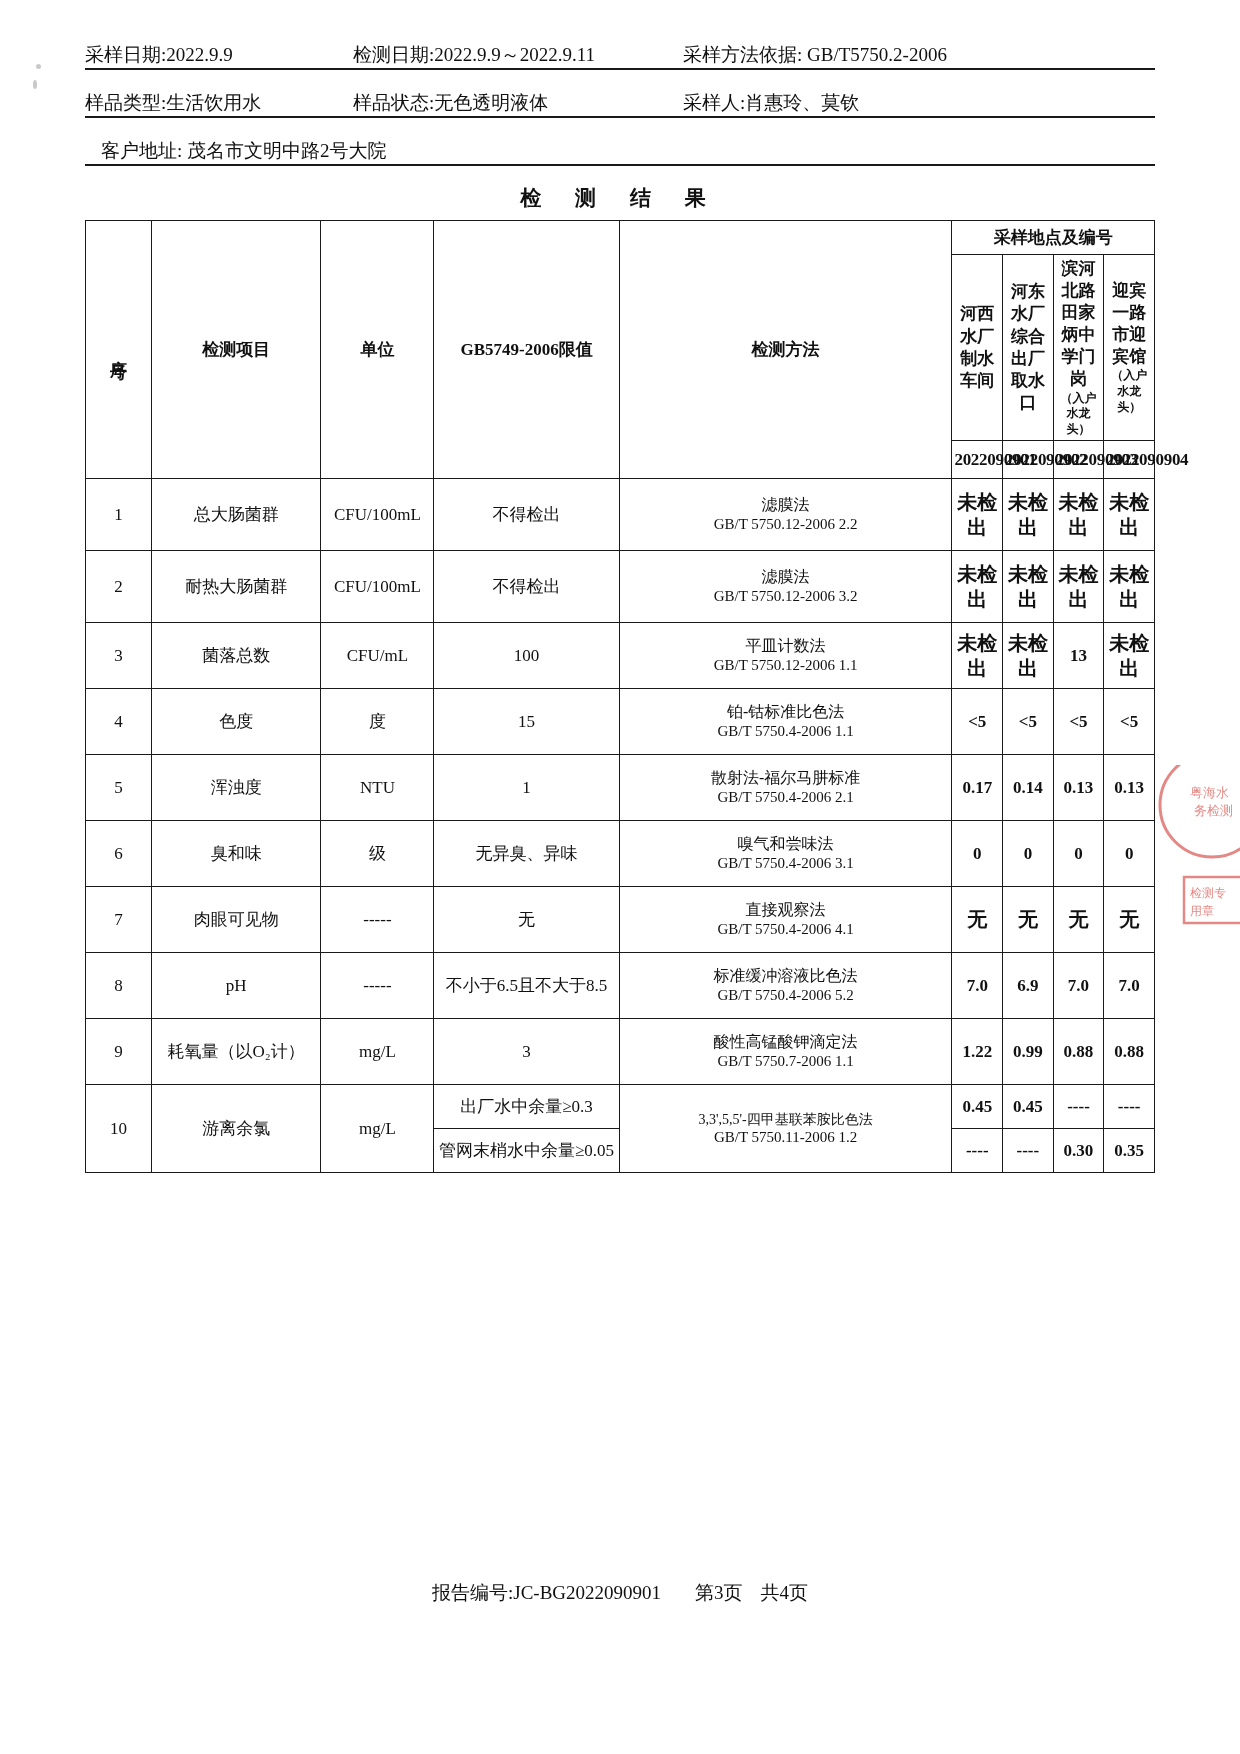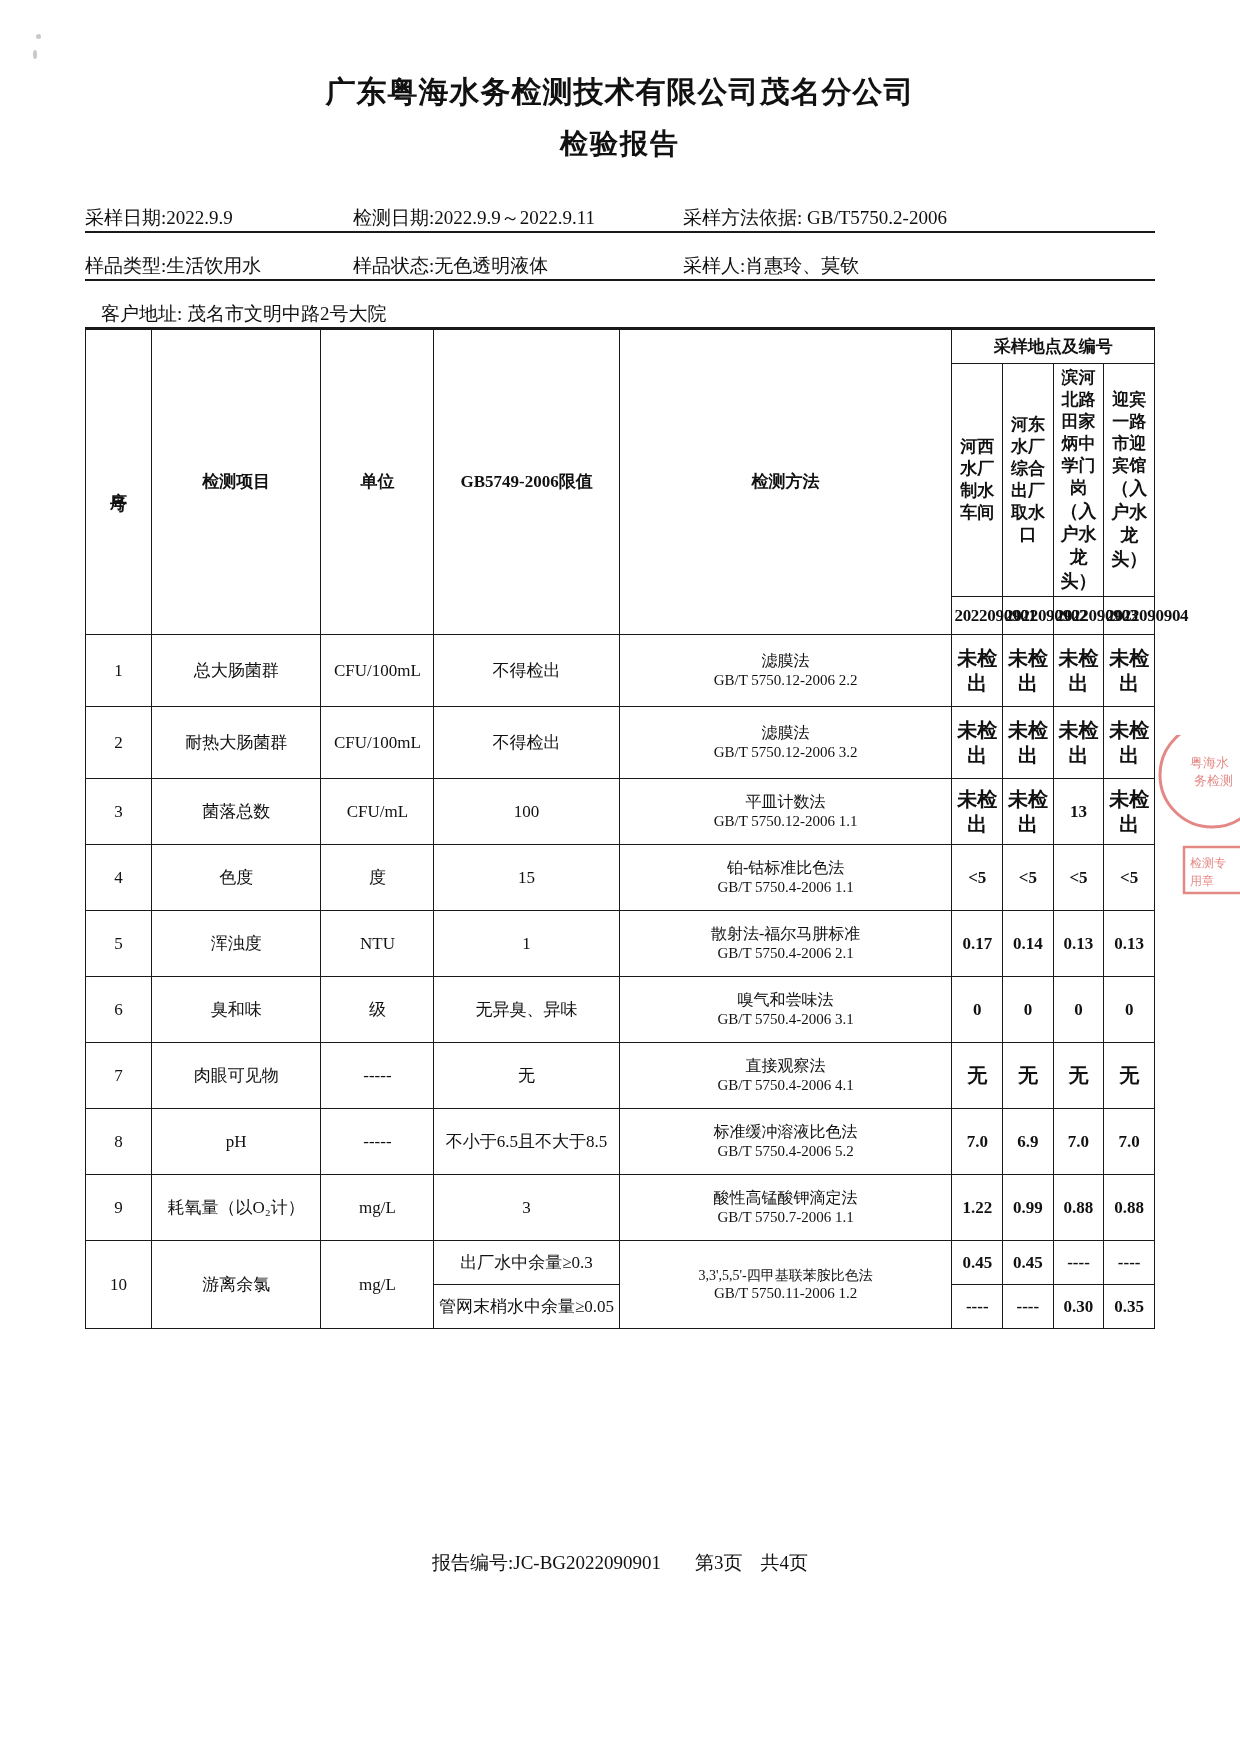--- a/index.html
+++ b/index.html
@@ -65,21 +65,21 @@
   th.h-seq { width: 42px; font-size: 17px; }
   th.h-item { width: 108px; }
   th.h-unit { width: 72px; }
   th.h-limit { width: 118px; }
   th.h-method { width: 212px; }
   th.h-loc { width: 129px; }
 
   .vert { writing-mode: vertical-rl; text-orientation: upright; letter-spacing: 4px; display:inline-block;}
 
   .loc-name { font-size: 17px; line-height: 1.3; }
-  .loc-note { font-size: 18px; line-height: 1.3; }
+  .loc-note { font-size: 12px; line-height: 1.3; }
   .sampleid { font-size: 16px; font-family: "Liberation Serif", serif; letter-spacing: -0.3px;}
 
   td.c-seq { font-size: 17px; }
   td.c-item { font-size: 17px; margin-left: 24px; }
   td.c-unit { font-size: 15px; }
   td.c-limit { font-size: 16px; }
   td.c-method { font-size: 15px; line-height: 1.35; }
   td.c-method .mname { font-size: 16px; }
   td.c-method .mcode { font-size: 15px; letter-spacing: 0px; }
   td.c-val { font-size: 21px; font-weight: bold; font-family: "Liberation Serif", serif; }
@@ -110,24 +110,20 @@
   .speck { position:absolute; background:#c9c9c9; border-radius:50%; }
 </style>
 </head>
 <body>
 
 <div class="page">
 
   <div class="speck" style="left:36px;top:34px;width:5px;height:5px;"></div>
   <div class="speck" style="left:33px;top:50px;width:4px;height:9px;"></div>
 
-  <div class="title-block">
-    <div class="title-main">广东粤海水务检测技术有限公司茂名分公司</div>
-    <div class="title-sub">检验报告</div>
-  </div>
 
   <div class="meta-wrap">
     <div class="meta-row">
       <div class="m-c1">
         <span>采样日期:</span><span>2022.9.9</span>
       </div>
       <div class="m-c2">
         <span>检测日期:</span><span>2022.9.9～2022.9.11</span>
       </div>
       <div class="m-c3">
@@ -147,20 +143,21 @@
       </div>
     </div>
     <div class="meta-row spaced single">
       <div class="m-c1">
         <span>客户地址:</span>
         <span>茂名市文明中路2号大院</span>
       </div>
     </div>
   </div>
 
+  <div class="section-title">检 测 结 果</div>
 
   <table class="report">
     <thead>
       <tr>
         <th class="h-seq" rowspan="3"><span class="vert">序号</span></th>
         <th class="h-item" rowspan="3">检测项目</th>
         <th class="h-unit" rowspan="3">单位</th>
         <th class="h-limit" rowspan="3">GB5749-2006限值</th>
         <th class="h-method" rowspan="3">检测方法</th>
         <th class="h-loc" colspan="4" style="height:34px;">采样地点及编号</th>

